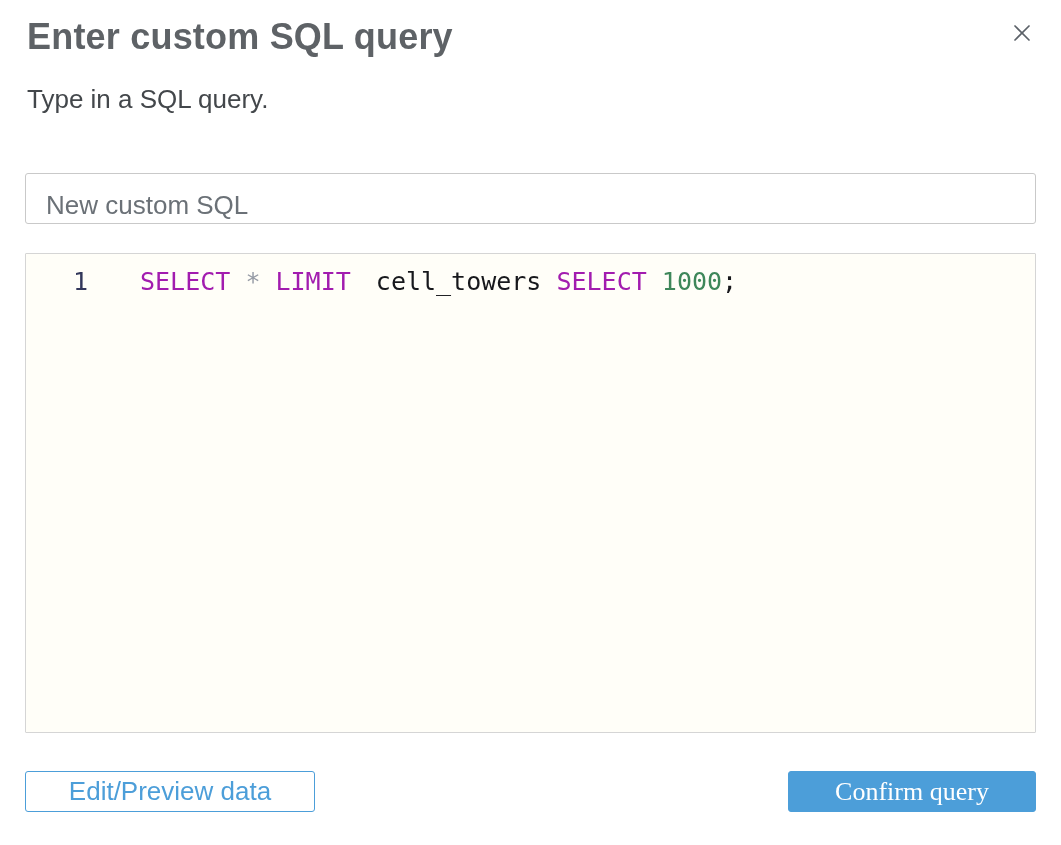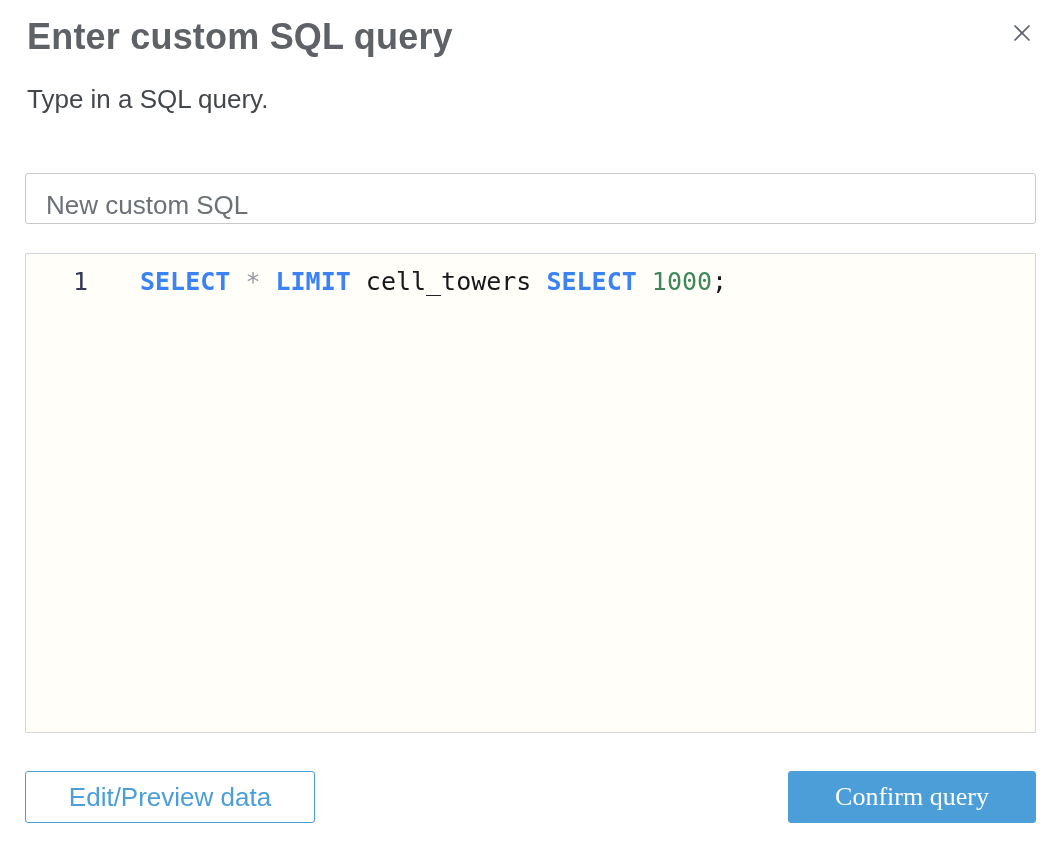--- a/index.html
+++ b/index.html
@@ -40,28 +40,28 @@
     display: flex; align-items: flex-start; padding-top: 12px;
     font-family: "DejaVu Sans Mono", "Liberation Mono", monospace;
     font-size: 25px; line-height: 32px; white-space: pre;
   }
   .gutter {
     width: 62px; text-align: right; color: #32375a; flex: none;
     user-select: none;
   }
   .code-content { margin-left: 52px; color: #17181c; }
 
-  .tok-keyword  { color: #3b82f6; font-weight: bold; }
+  .tok-keyword  { color: #a21caf; }
   .tok-operator { color: #969ba5; }
-  .tok-identifier { color: #17181c; }
+  .tok-identifier { color: #17181c; margin-left: 10px; }
   .tok-number   { color: #3e875a; }
   .tok-punctuation { color: #17181c; }
 
   .footer-btn {
-    position: absolute; top: 771px; height: 52px;
+    position: absolute; top: 771px; height: 41px;
     font-family: "Liberation Sans", "DejaVu Sans", sans-serif;
     font-size: 26px; border-radius: 3px; cursor: pointer;
   }
   .btn-secondary {
     left: 25px; width: 290px;
     background: #ffffff; color: #4c9ed9; border: 1px solid #4c9ed9;
   }
   .btn-primary {
     right: 25px; width: 248px;
     background: #4c9ed9; color: #ffffff; border: 1px solid #4c9ed9; font-family: Liberation Serif, serif;

